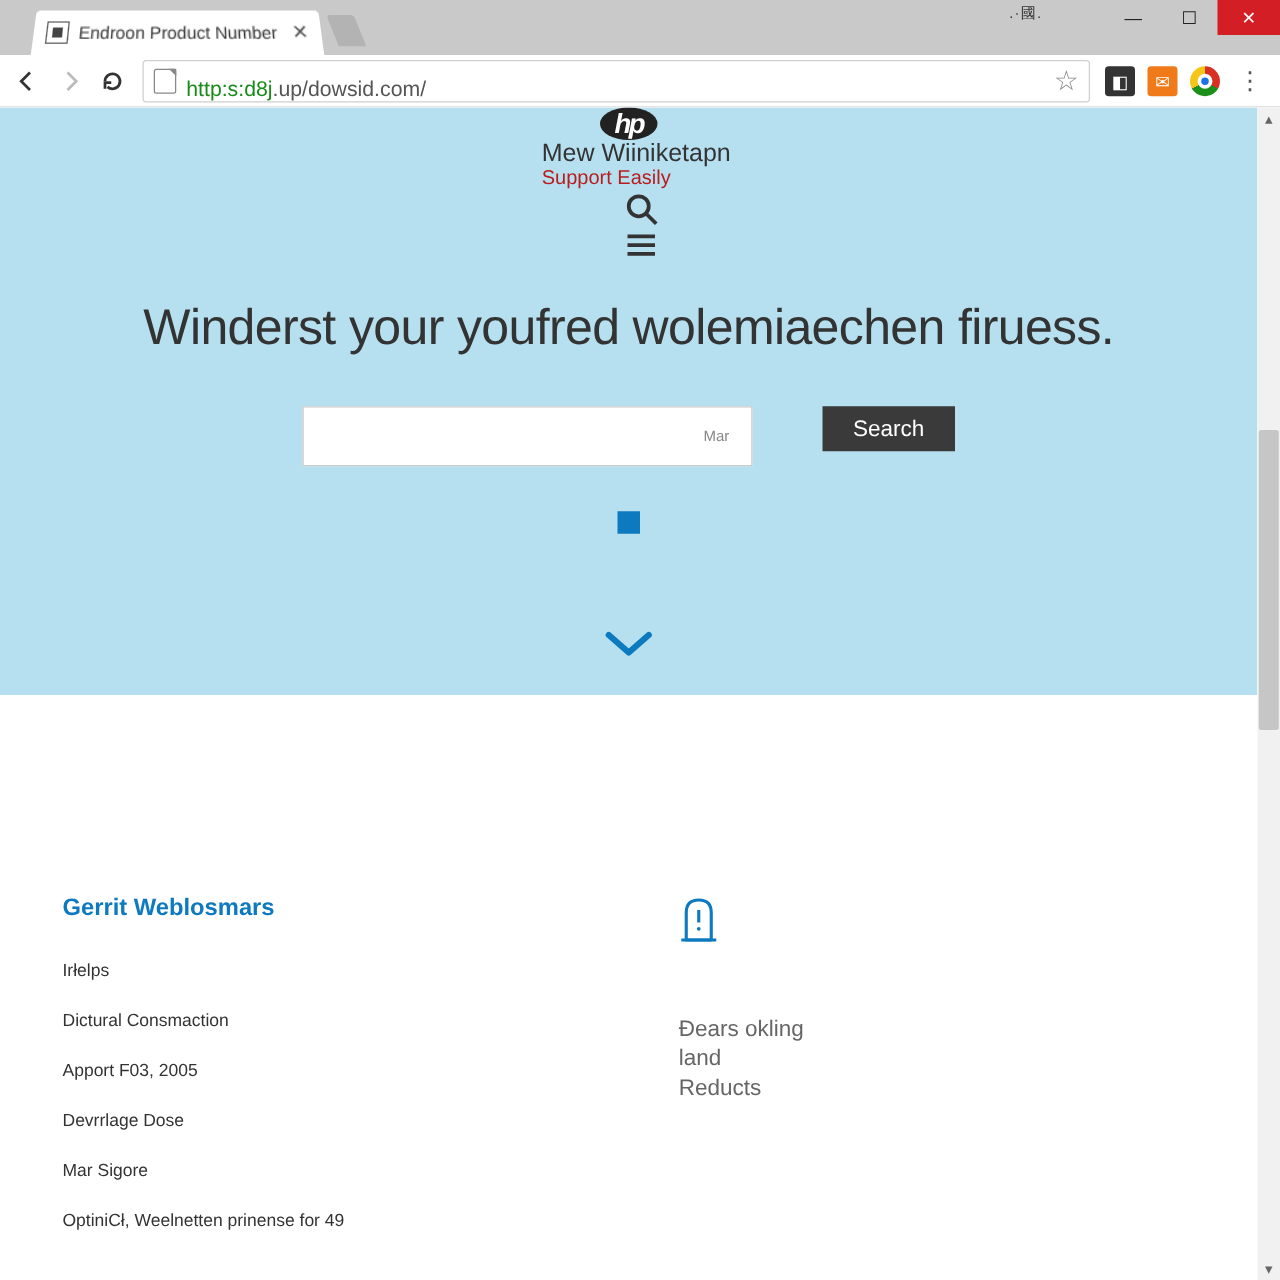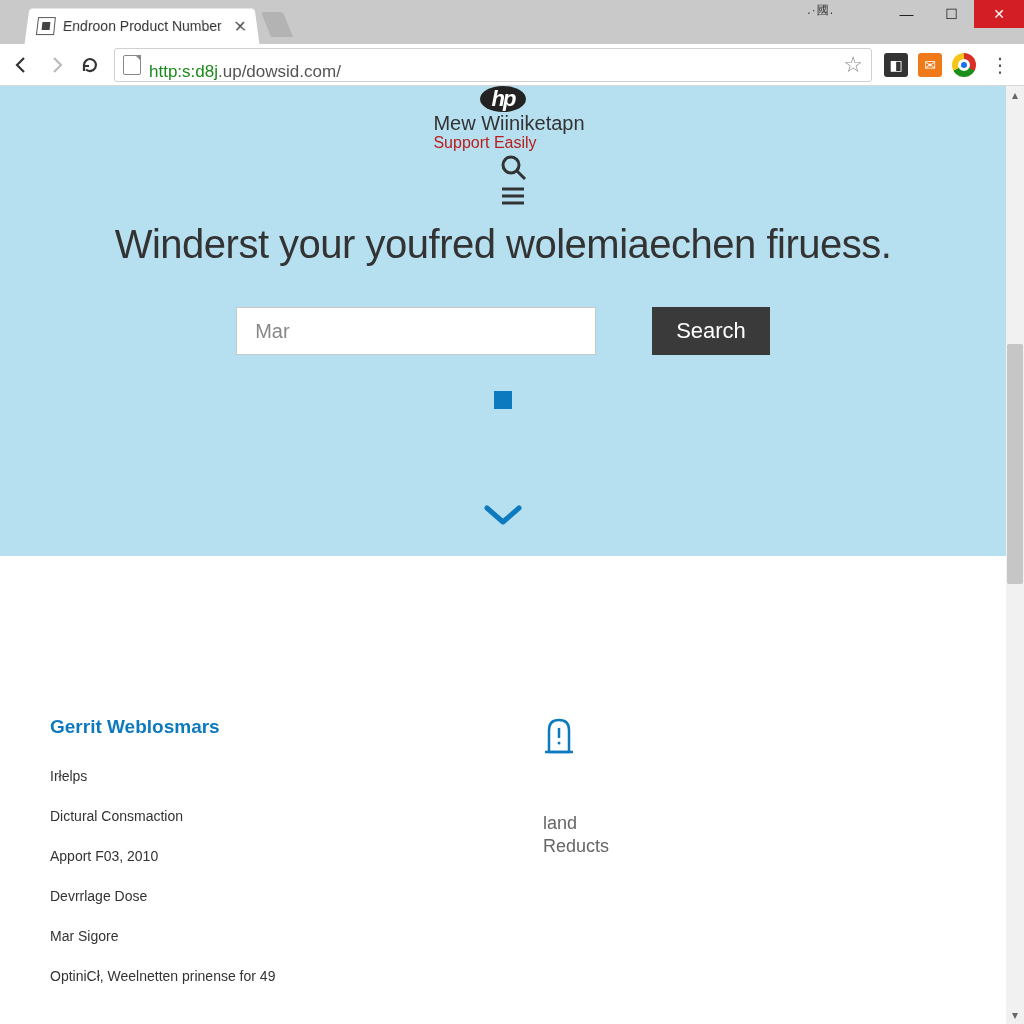--- a/index.html
+++ b/index.html
@@ -45,24 +45,24 @@
 .page { margin-right:18px; height:100%; overflow:hidden; }
 .hero { background:#b6e0f0; height:470px; padding:0 40px; position:relative; }
 .header { display:flex; align-items:center; height:84px;flex-direction:column; }
 .logo { width:46px; height:46px; border-radius:50%; background:#222; display:flex; align-items:center; justify-content:center; color:#fff; font-family:Arial; font-style:italic; font-weight:bold; font-size:22px; letter-spacing:-2px; }
 .brand { margin-left:12px; line-height:1.1; }
 .brand .l1 { font-size:20px; color:#333; }
 .brand .l2 { font-size:16px; color:#b91c1c; }
 .header-spacer { flex:1; }
 .hdr-icon { width:40px; height:40px; display:flex; align-items:center; justify-content:center; color:#333; margin-left:20px; }
 
-.headline { text-align:center; font-size:40px; color:#333; font-weight:400; margin-top:52px; letter-spacing:-0.5px; }
+.headline { text-align:center; font-size:40px; color:#333; font-weight:400; margin-top:70px; letter-spacing:-0.5px; }
 .searchrow { display:flex; justify-content:center; margin-top:40px; gap:16px; }
-.searchbox { width:360px; height:48px; background:#fff; border:1px solid #c9c9c9; padding:0 18px; font-size:20px; color:#888; display:flex; align-items:center; }
-.searchbtn { height:48px; padding:0 24px; background:#3a3a3a; color:#fff; font-size:22px; display:flex; align-items:center;margin-left:40px; }
+.searchbox { width:360px; height:48px; background:#fff; border:1px solid #c9c9c9; padding:0 18px; font-size:12px; color:#888; display:flex; align-items:center;justify-content:flex-end; }
+.searchbtn { height:36px; padding:0 24px; background:#3a3a3a; color:#fff; font-size:18px; display:flex; align-items:center;margin-left:40px; }
 .hint { display:flex; justify-content:center; align-items:center; gap:18px; margin-top:36px; color:#444; font-size:16px; }
 .hint .sq { width:18px; height:18px; background:#0d7abf; }
 .chevron-down { position:absolute; bottom:28px; left:50%; transform:translateX(-50%); color:#0d7abf; }
 
 .content { padding:160px 50px 0 50px; display:flex; gap:80px; }
 .col { flex:1; }
 .col h4 { color:#0d7abf; font-size:19px; font-weight:600; margin-bottom:30px; }
 .links a { display:block; color:#333; font-size:14px; text-decoration:none; margin-bottom:24px; }
 .side .icon-box { margin-bottom:56px; }
 .side .txt { color:#666; font-size:18px; line-height:1.3; }
@@ -167,36 +167,37 @@
           </svg>
       </div>
     </div>
 
     <div class="content">
       <div class="col">
         <h4>Gerrit Weblosmars</h4>
         <div class="links">
           <a>Irłelps</a>
           <a>Dictural Consmaction</a>
-          <a>Apport F03, 2010</a>
+          <a>Apport F03, 2005</a>
           <a>Devrrlage Dose</a>
           <a>Mar Sigore</a>
           <a>OptiniCł, Weelnetten prinense for 49</a>
         </div>
       </div>
       <div class="col side">
         <div class="icon-box">
           <svg width="32" height="40" viewBox="0 0 32 40">
               <path d="M6 36 V14 Q6 4 16 4 Q26 4 26 14 V36 Z" fill="none" stroke="#0d7abf" stroke-width="2.5" stroke-linejoin="round"></path>
               <line x1="2" y1="36" x2="30" y2="36" stroke="#0d7abf" stroke-width="2.5"></line>
               <line x1="16" y1="12" x2="16" y2="22" stroke="#0d7abf" stroke-width="2.5"></line>
               <circle cx="16" cy="27" r="1.5" fill="#0d7abf"></circle>
             </svg>
         </div>
         <div class="txt">
+          <div>Đears okling</div>
           <div>land</div>
           <div>Reducts</div>
         </div>
       </div>
     </div>
 
   </div>
 
   <div class="scrollbar">
     <div class="arrow">▴</div>

